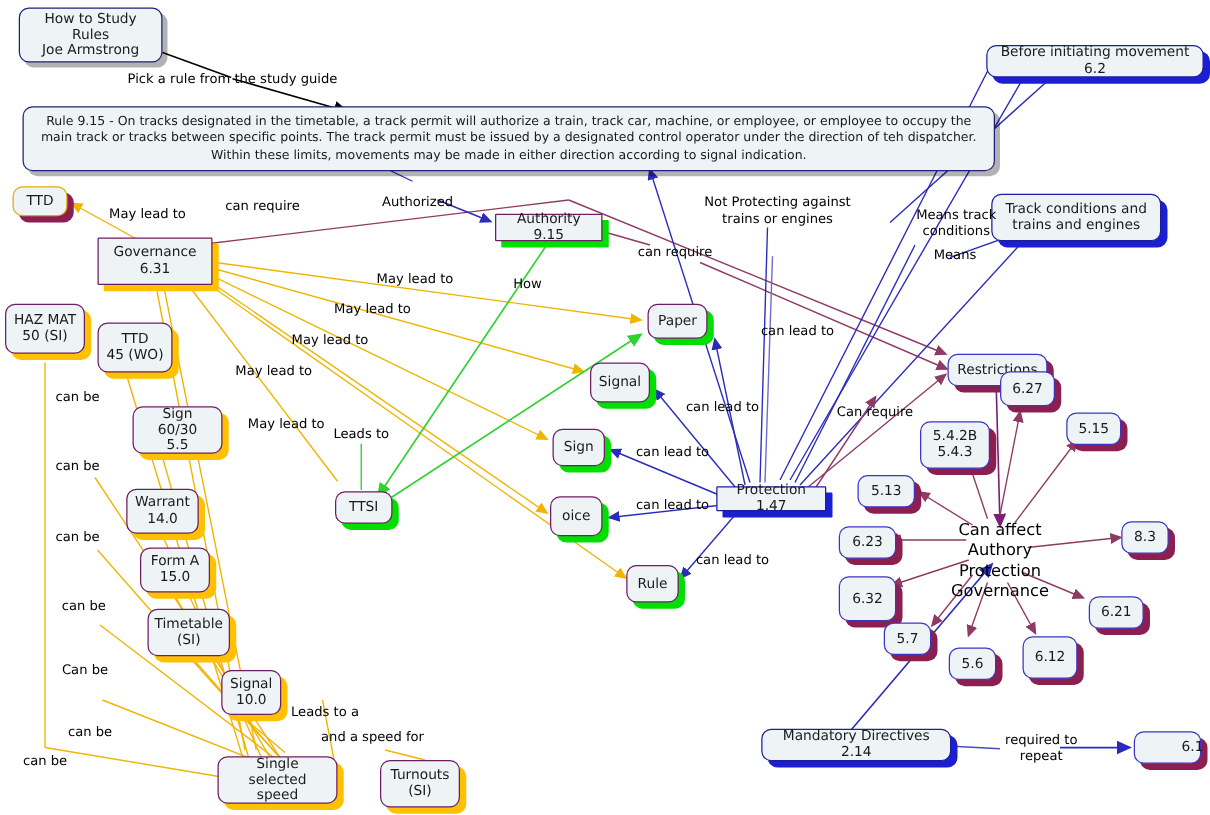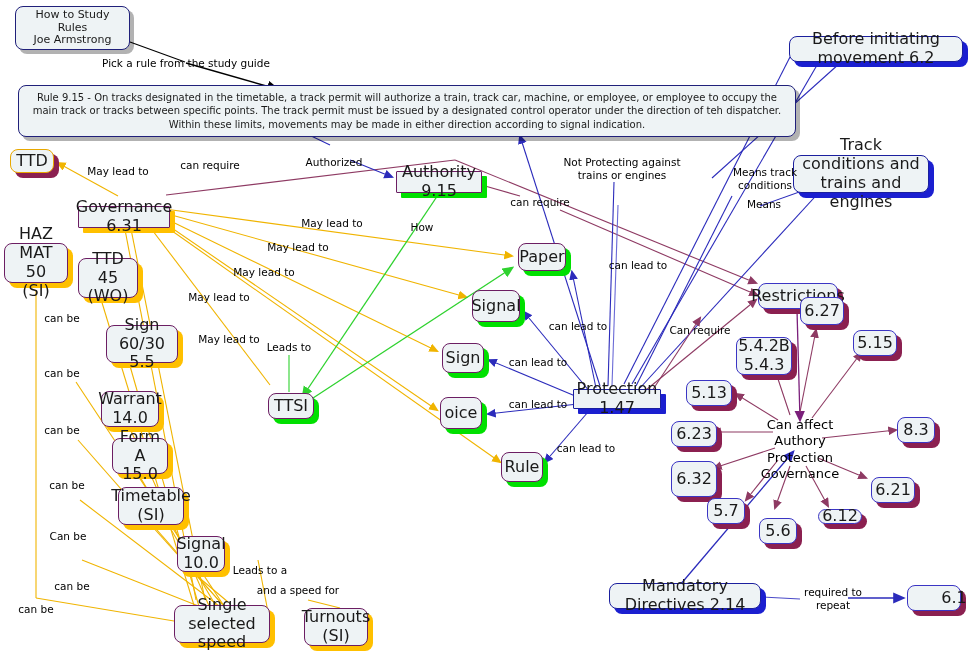--- a/index.html
+++ b/index.html
@@ -1,21 +1,21 @@
 <!DOCTYPE html>
 <html><head>
 <meta charset="utf-8">
 <style>
   html,body{margin:0;padding:0;background:#ffffff;}
   body{font-family:"DejaVu Sans","Liberation Sans",sans-serif;}
   #canvas{position:relative;width:968px;height:652px;background:#fff;overflow:hidden;}
   svg#edges{position:absolute;left:0;top:0;width:968px;height:652px;pointer-events:none;}
   .node{position:absolute;box-sizing:border-box;background:#eef3f5;
         display:flex;align-items:center;justify-content:center;text-align:center;
-        font-size:16px;color:#1a1a1a;line-height:1.18;padding:2px 6px;
+        font-size:11px;color:#1a1a1a;line-height:1.18;padding:2px 6px;
         border-width:1.6px;border-style:solid;white-space:pre-line;}
   .r{border-radius:8px;}
   .sq{border-radius:1px;}
   
   .b-purple{border-color:#6c1e63;}
   .b-navy{border-color:#1b1f9e;}
   .b-gold{border-color:#e8a800;}
   .b-blueviolet{border-color:#3b35c4;}
   .s-green{box-shadow:5px 5px 0 0 #00e000;}
   .s-gold{box-shadow:5px 5px 0 0 #ffc000;}
@@ -141,21 +141,21 @@
     </g>
   </svg>
 
   <div class="node r b-navy s-grey title-box" style="left:15px;top:6px;width:115px;height:44px;border-color:#20207a;">How to Study Rules
 Joe Armstrong</div>
 
   <div class="node r b-navy s-grey ruletext" style="left:18px;top:85px;width:778px;height:52px;border-color:#20207a;white-space:normal;">Rule 9.15 - On tracks designated in the timetable, a track permit will authorize a train, track car, machine, or employee, or employee to occupy the main track or tracks between specific points. The track permit must be issued by a designated control operator under the direction of teh dispatcher. Within these limits, movements may be made in either direction according to signal indication.</div>
 
   <div class="node r b-gold s-maroon" style="left:10px;top:149px;width:44px;height:24px;">TTD</div>
 
-  <div class="node sq b-purple s-gold" style="left:78px;top:206px;width:92px;height:22px;">Governance 6.31</div>
+  <div class="node sq b-purple s-gold" style="left:78px;top:190px;width:92px;height:38px;">Governance 6.31</div>
 
   <div class="node r b-purple s-gold" style="left:4px;top:243px;width:64px;height:40px;">HAZ MAT
 50 (SI)</div>
 
   <div class="node r b-purple s-gold" style="left:78px;top:258px;width:60px;height:40px;">TTD
 45 (WO)</div>
 
   <div class="node r b-purple s-gold" style="left:106px;top:325px;width:72px;height:38px;">Sign 60/30
 5.5</div>
 
@@ -214,21 +214,21 @@
   <div class="node r b-blueviolet s-maroon" style="left:671px;top:421px;width:46px;height:26px;">6.23</div>
 
   <div class="node r b-blueviolet s-maroon" style="left:671px;top:461px;width:46px;height:36px;">6.32</div>
 
   <div class="node r b-blueviolet s-maroon" style="left:871px;top:477px;width:44px;height:26px;">6.21</div>
 
   <div class="node r b-blueviolet s-maroon" style="left:707px;top:498px;width:38px;height:26px;">5.7</div>
 
   <div class="node r b-blueviolet s-maroon" style="left:759px;top:518px;width:38px;height:26px;">5.6</div>
 
-  <div class="node r b-blueviolet s-maroon" style="left:818px;top:509px;width:44px;height:15px;">6.12</div>
+  <div class="node r b-blueviolet s-maroon" style="left:818px;top:509px;width:44px;height:34px;">6.12</div>
 
   <div class="node r b-navy s-navy" style="left:609px;top:583px;width:152px;height:26px;">Mandatory Directives 2.14</div>
 
   <div class="node r b-blueviolet s-maroon" style="left:907px;top:585px;width:38px;height:26px;padding-left:46px;">6.1</div>
 
   <div class="hub" style="left:754px;top:417px;width:92px;">Can affect
 Authory
 Protection
 Governance</div>
 

